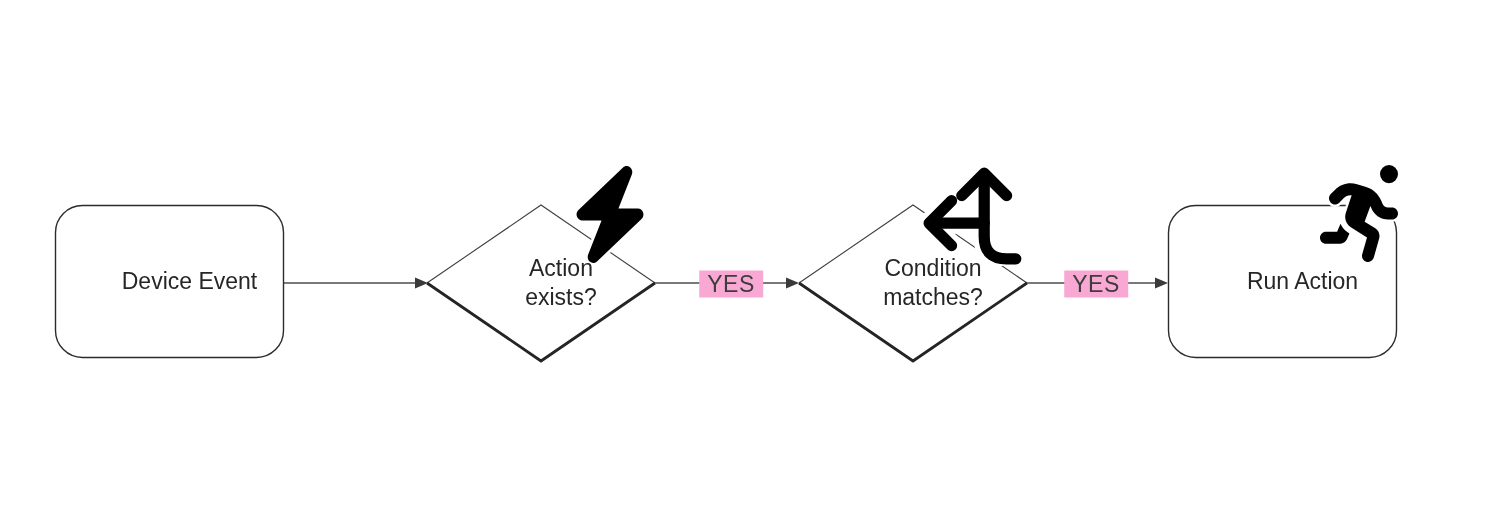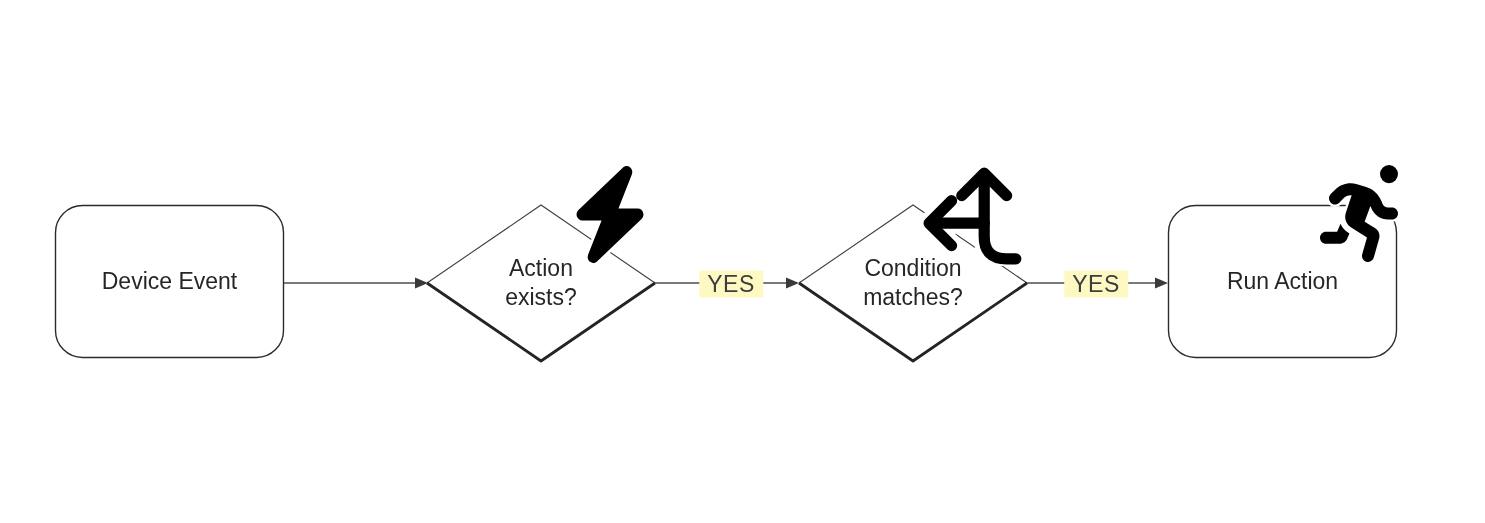--- a/index.html
+++ b/index.html
@@ -16,25 +16,26 @@
     position: absolute;
     display: flex;
     flex-direction: column;
     align-items: center;
     justify-content: center;
     text-align: center;
     color: #262626;
     font-size: 23px;
     line-height: 29px;
     pointer-events: none;
+    padding-left: 20px;
   }
   .edge-label {
     position: absolute;
     transform: translate(-50%, -50%);
-    background: #fef9c3;
+    background: #f9a8d4;
     color: #3d3d3d;
     font-size: 23px;
     line-height: 27px;
     padding: 0 8px;
     letter-spacing: 0.5px;
     white-space: nowrap;
   }
   .icon { position: absolute; pointer-events: none; }
   .halo { paint-order: stroke; stroke: #ffffff; stroke-linejoin: round; }
 </style>

